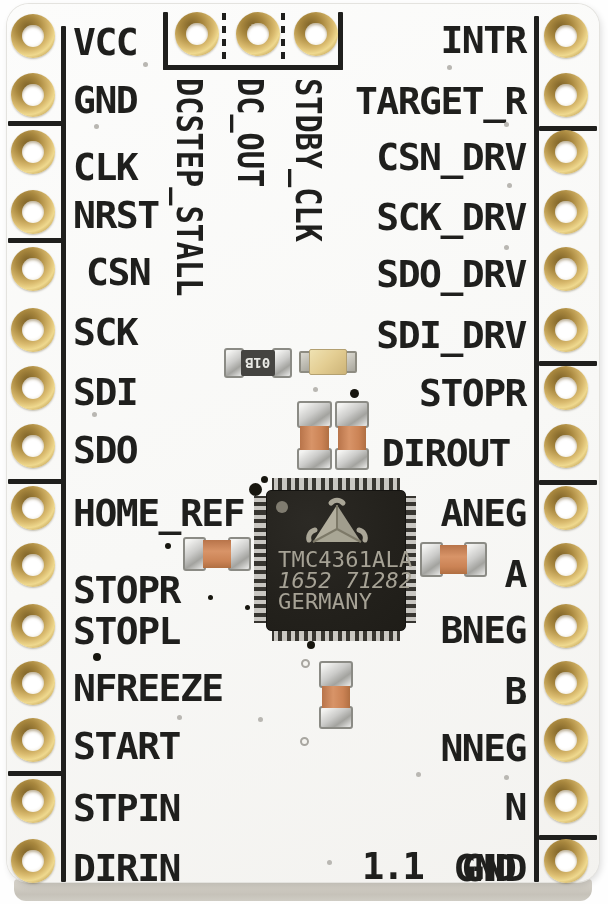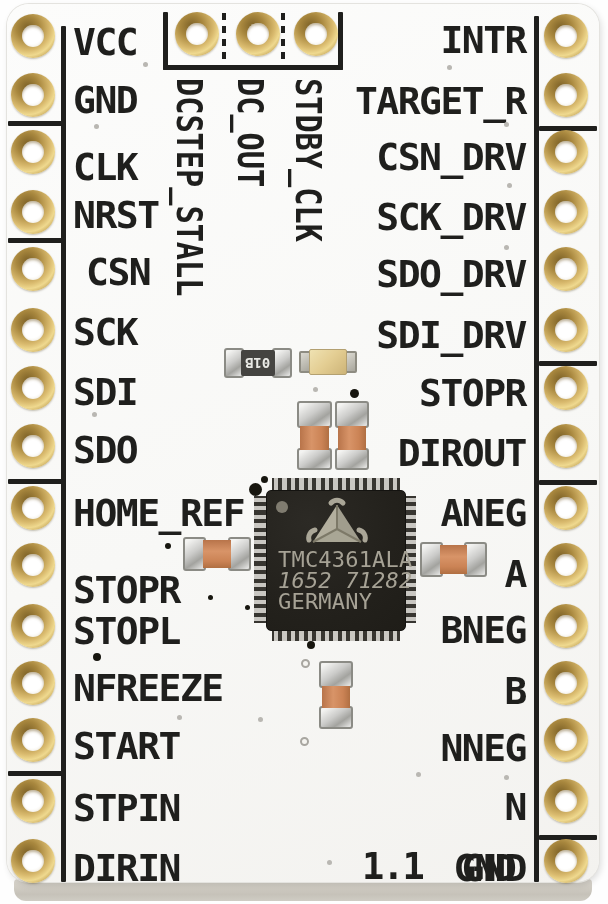--- a/index.html
+++ b/index.html
@@ -125,21 +125,21 @@
       <div class="pinlabel" style="left: 73px; top: 727px;">START</div>
       <div class="pinlabel" style="left: 73px; top: 789px;">STPIN</div>
       <div class="pinlabel" style="left: 73px; top: 849px;">DIRIN</div>
       <div class="pinlabel" style="right: 82px; top: 21px; text-align: right;">INTR</div>
       <div class="pinlabel" style="right: 82px; top: 82px; text-align: right;">TARGET_R</div>
       <div class="pinlabel" style="right: 82px; top: 138px; text-align: right;">CSN_DRV</div>
       <div class="pinlabel" style="right: 82px; top: 198px; text-align: right;">SCK_DRV</div>
       <div class="pinlabel" style="right: 82px; top: 255px; text-align: right;">SDO_DRV</div>
       <div class="pinlabel" style="right: 82px; top: 316px; text-align: right;">SDI_DRV</div>
       <div class="pinlabel" style="right: 82px; top: 374px; text-align: right;">STOPR</div>
-      <div class="pinlabel" style="right: 82px; top: 434px; text-align: right;">DIROUT</div>
+      <div class="pinlabel" style="right: 98px; top: 434px; text-align: right;">DIROUT</div>
       <div class="pinlabel" style="right: 82px; top: 494px; text-align: right;">ANEG</div>
       <div class="pinlabel" style="right: 82px; top: 555px; text-align: right;">A</div>
       <div class="pinlabel" style="right: 82px; top: 611px; text-align: right;">BNEG</div>
       <div class="pinlabel" style="right: 82px; top: 672px; text-align: right;">B</div>
       <div class="pinlabel" style="right: 82px; top: 729px; text-align: right;">NNEG</div>
       <div class="pinlabel" style="right: 82px; top: 788px; text-align: right;">N</div>
       <div class="pinlabel" style="right: 82px; top: 849px; text-align: right;">GND</div>
       <div class="toplabel" style="left: 205px; top: 78px;">DCSTEP_STALL</div>
       <div class="toplabel" style="left: 266px; top: 78px;">DC_OUT</div>
       <div class="toplabel" style="left: 324px; top: 78px;">STDBY_CLK</div>

